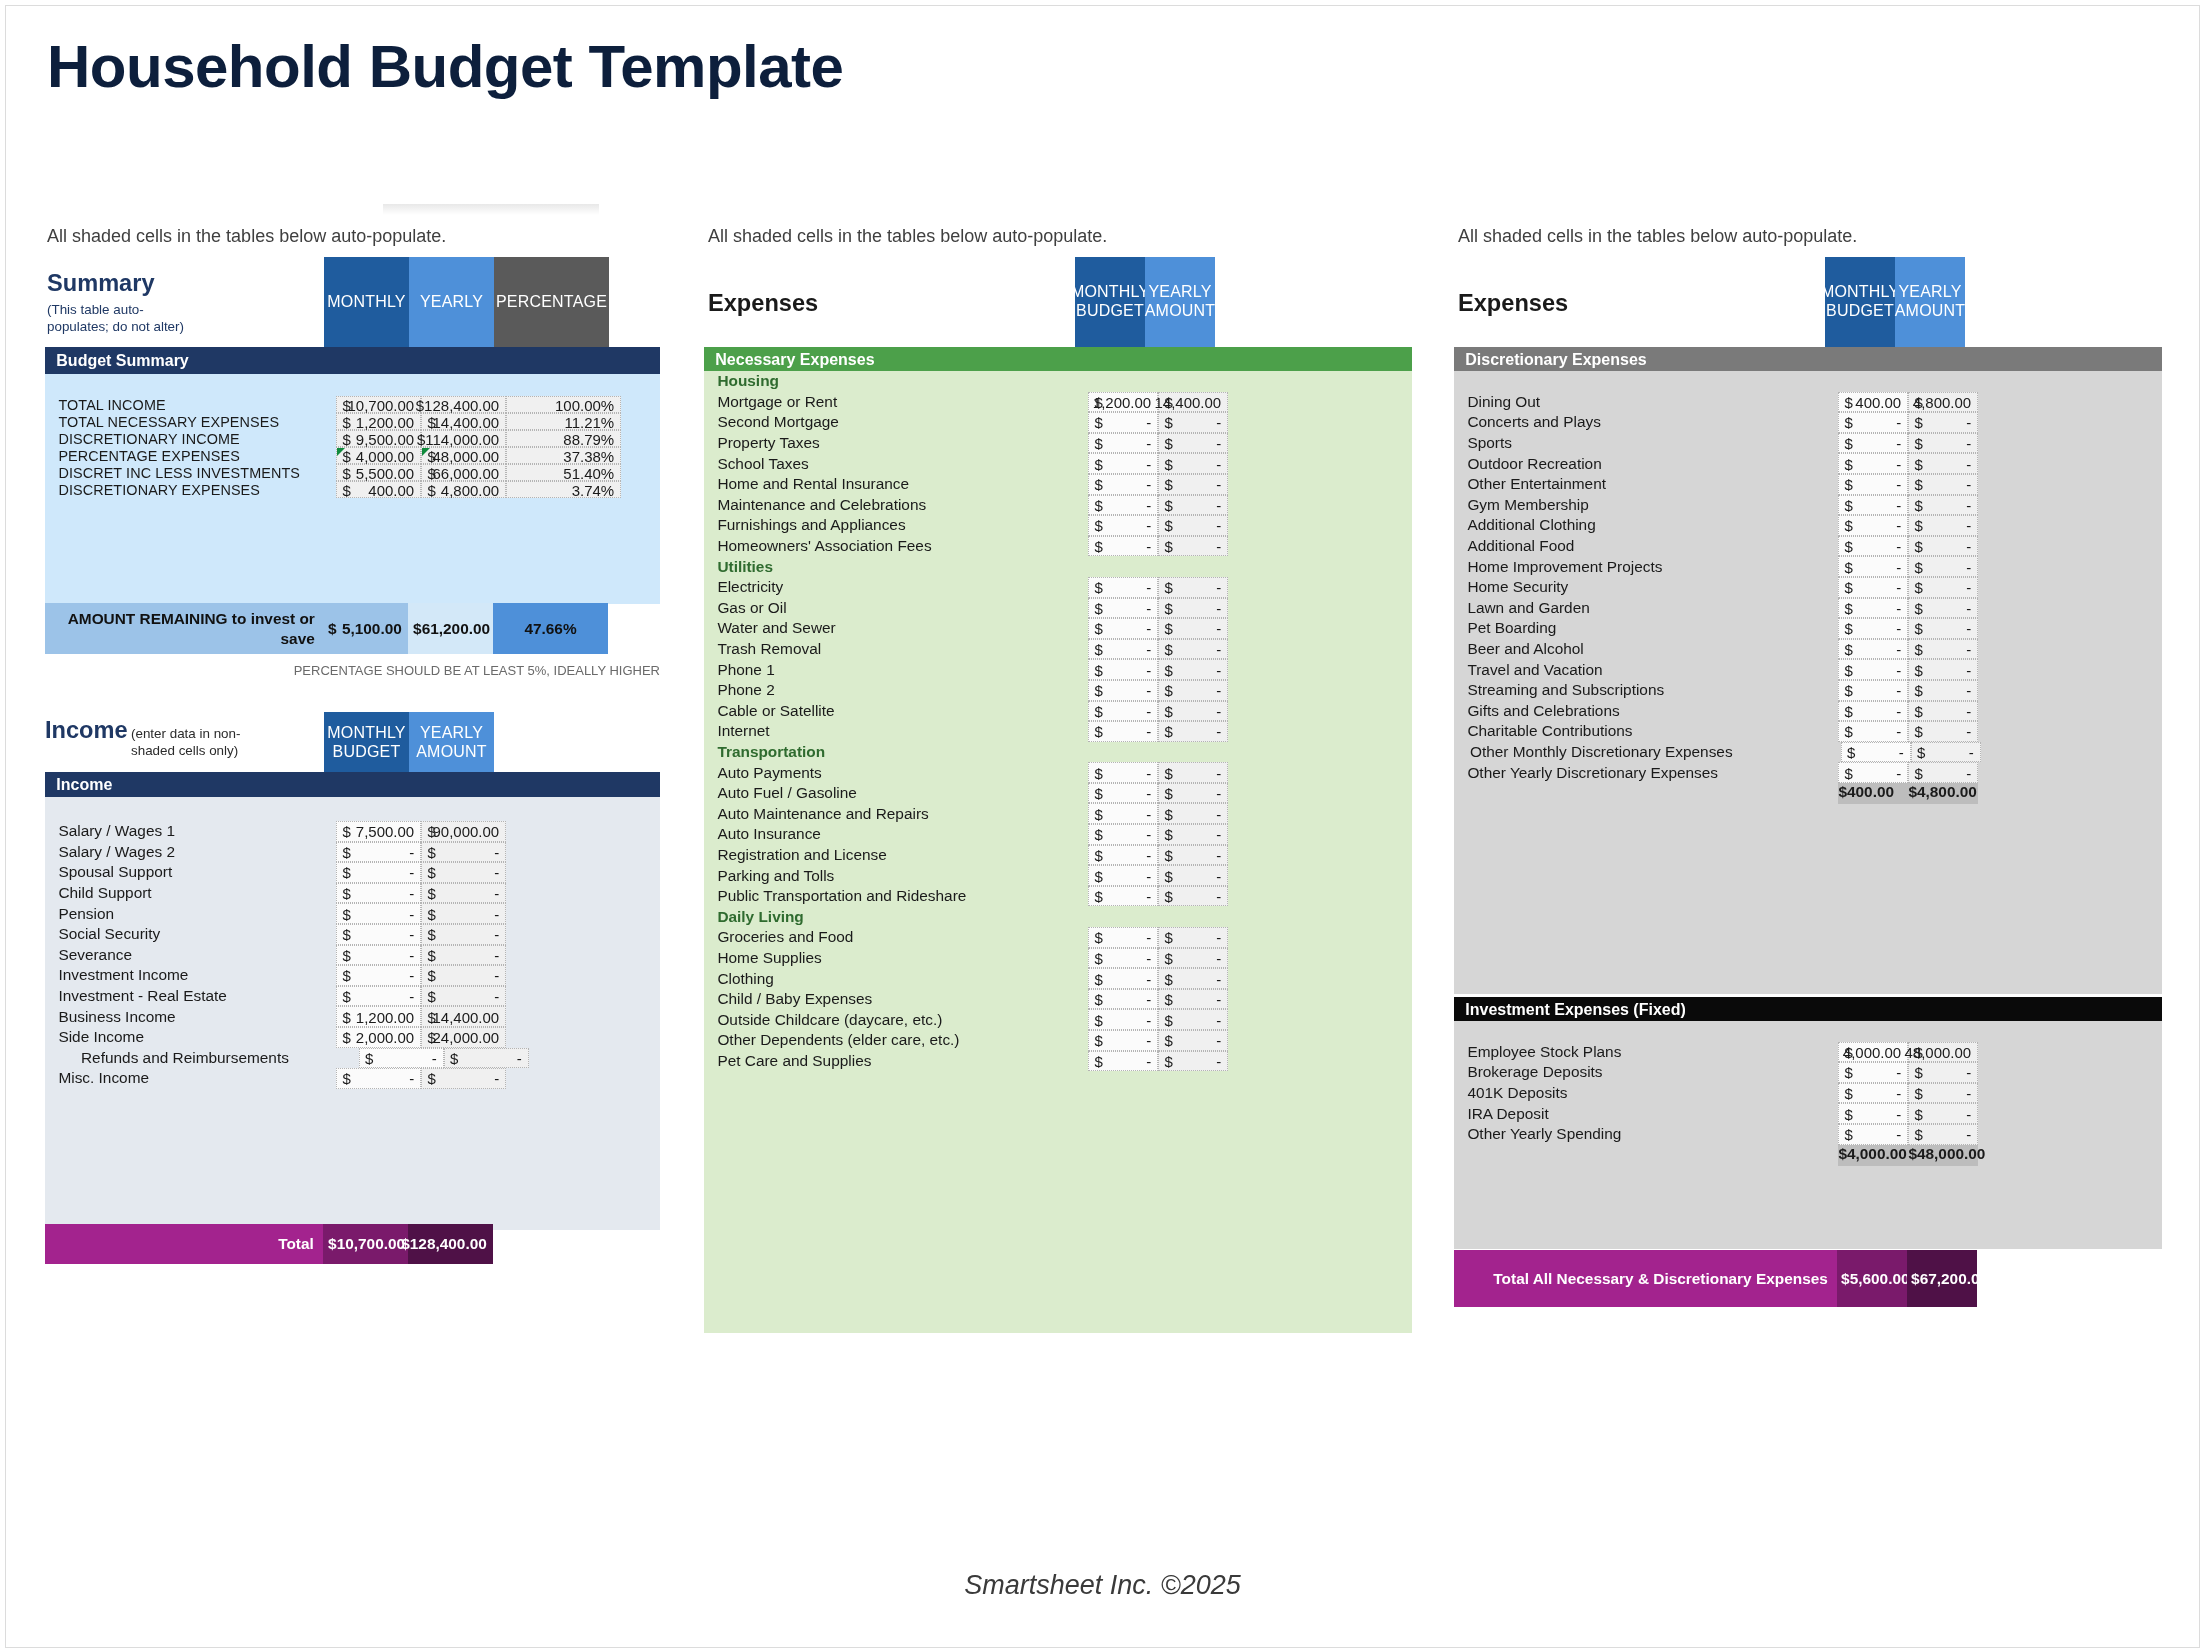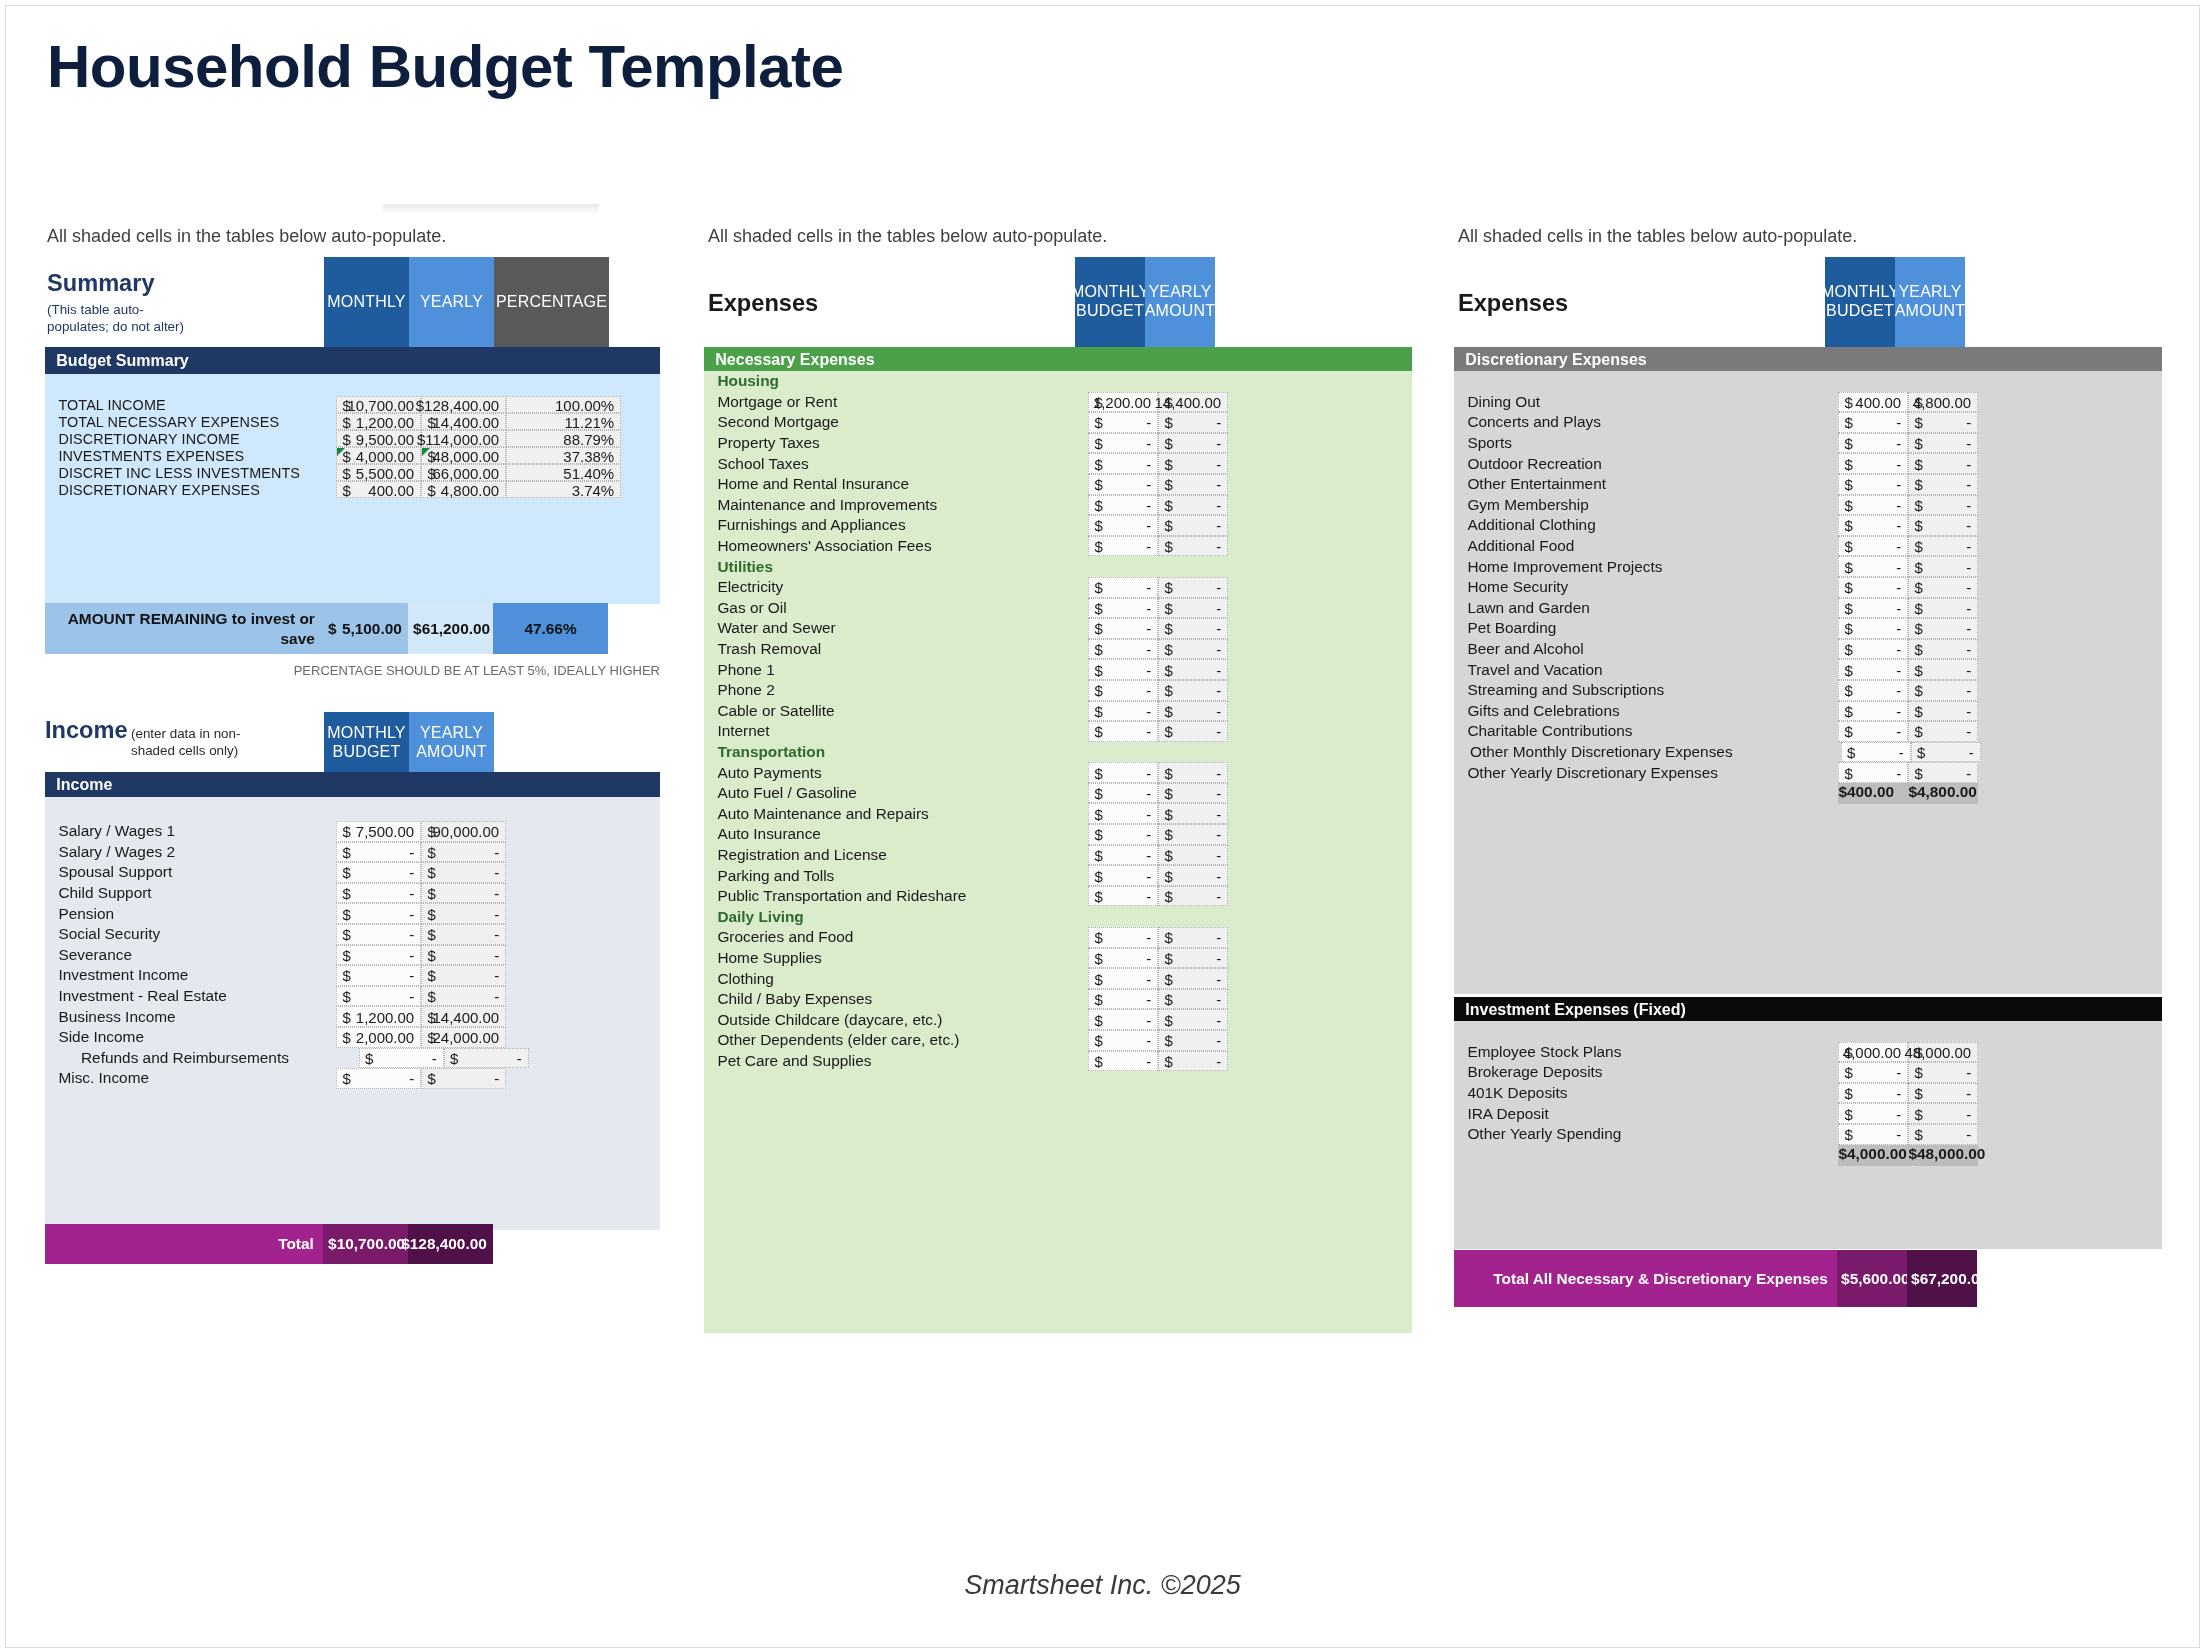--- a/index.html
+++ b/index.html
@@ -144,21 +144,21 @@
         <span class="num">9,500.00</span>
       </div>
       <div class="cell" style="width: 85px; height: 17px; display: inline-block; position: relative;">
         <span class="num">$114,000.00</span>
       </div>
       <div class="cell" style="width: 115px; height: 17px; display: inline-block; position: relative;">
         <span class="num">88.79%</span>
       </div>
     </div>
     <div style="display: flex; align-items: center; height: 17px;">
-      <div class="rowlabel caps" style="width: 278px; display: flex; align-items: center;">INVESTMENTS EXPENSES</div>
+      <div class="rowlabel caps" style="width: 278px; display: flex; align-items: center;">PERCENTAGE EXPENSES</div>
       <div class="cell" style="width: 85px; height: 17px; display: inline-block; position: relative;">
         <span class="dol">$</span>
         <span class="num">4,000.00</span>
         <span class="greenflag"></span>
       </div>
       <div class="cell" style="width: 85px; height: 17px; display: inline-block; position: relative;">
         <span class="dol">$</span>
         <span class="num">48,000.00</span>
         <span class="greenflag"></span>
       </div>
@@ -438,21 +438,21 @@
       <div class="cell white" style="width: 70px; height: 20.6px; display: inline-block; position: relative;">
         <span class="dol">$</span>
         <span class="num">-</span>
       </div>
       <div class="cell" style="width: 70px; height: 20.6px; display: inline-block; position: relative;">
         <span class="dol">$</span>
         <span class="num">-</span>
       </div>
     </div>
     <div style="display: flex; align-items: center; height: 20.6px;">
-      <div class="rowlabel" style="width: 371px; display: flex; align-items: center;">Maintenance and Improvements</div>
+      <div class="rowlabel" style="width: 371px; display: flex; align-items: center;">Maintenance and Celebrations</div>
       <div class="cell white" style="width: 70px; height: 20.6px; display: inline-block; position: relative;">
         <span class="dol">$</span>
         <span class="num">-</span>
       </div>
       <div class="cell" style="width: 70px; height: 20.6px; display: inline-block; position: relative;">
         <span class="dol">$</span>
         <span class="num">-</span>
       </div>
     </div>
     <div style="display: flex; align-items: center; height: 20.6px;">

